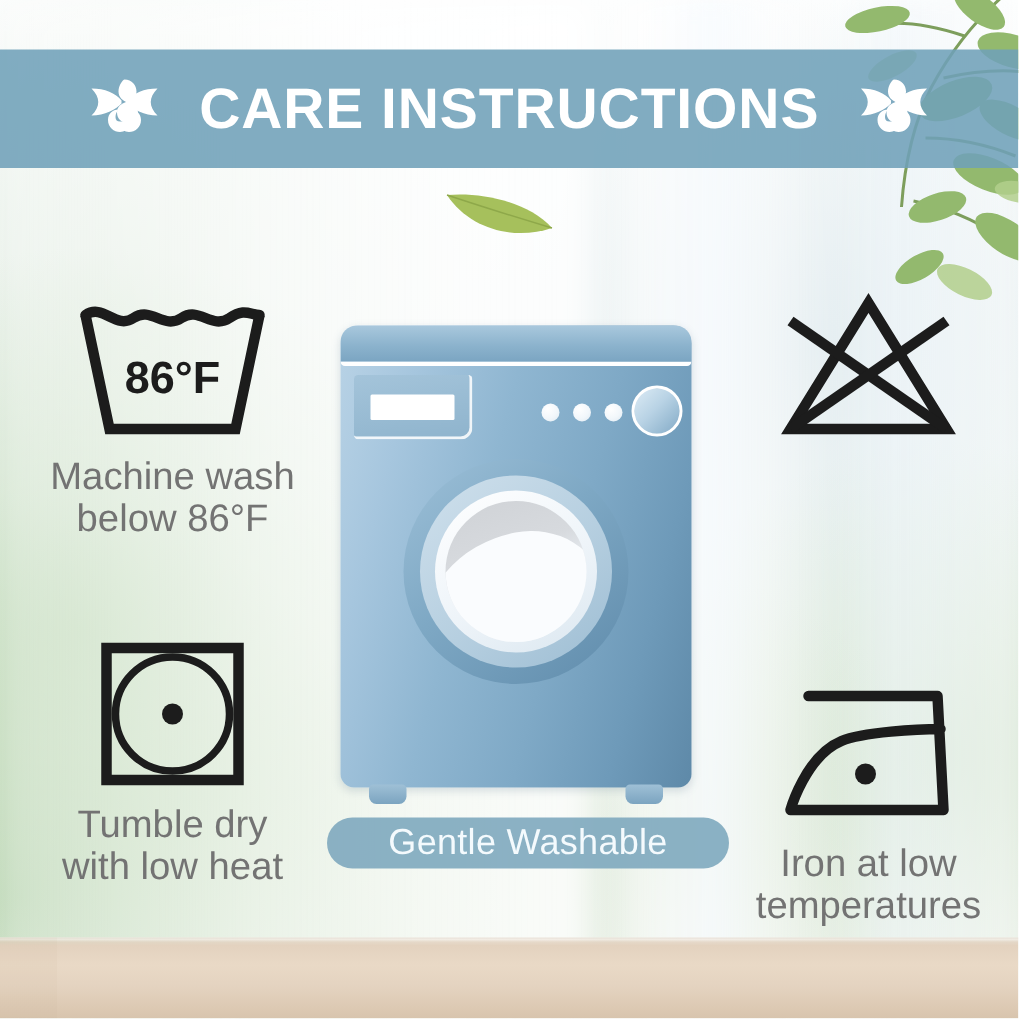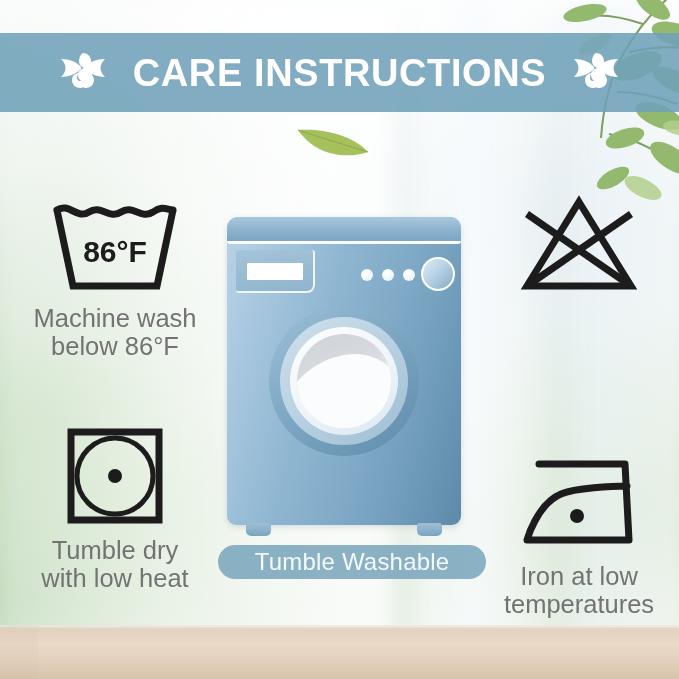--- a/index.html
+++ b/index.html
@@ -443,21 +443,21 @@
             <div class="door-swirl"></div>
           </div>
         </div>
       </div>
     </div>
     <div class="foot" id="foot-left"></div>
     <div class="foot" id="foot-right"></div>
   </div>
 
   <div class="pill">
-    <span class="pill-label">Tumble Washable</span>
+    <span class="pill-label">Gentle Washable</span>
   </div>
 
   <div class="table-top">
     <div class="table-edge"></div>
     <div class="table-grain"></div>
   </div>
 
 </div>
 
 </body></html>

